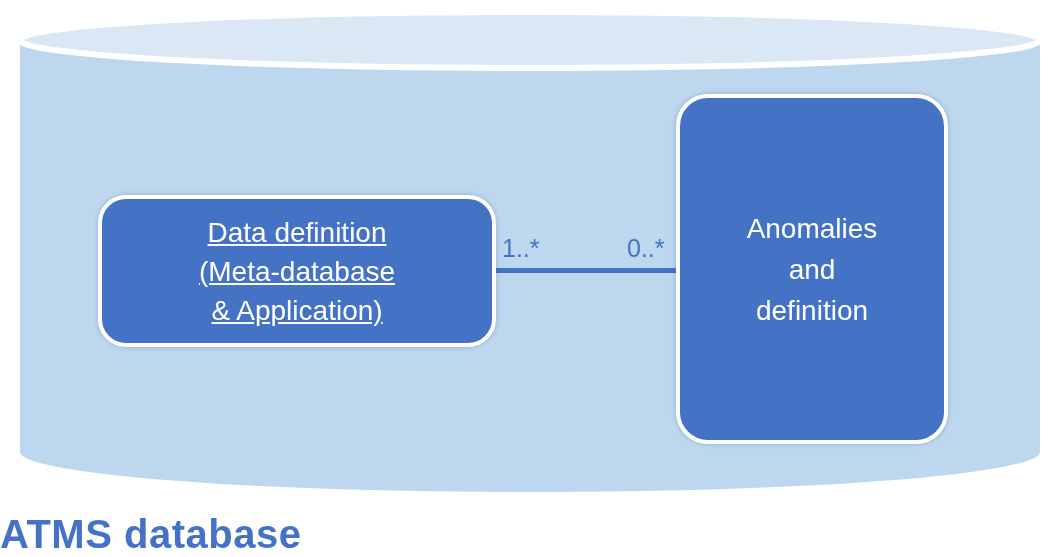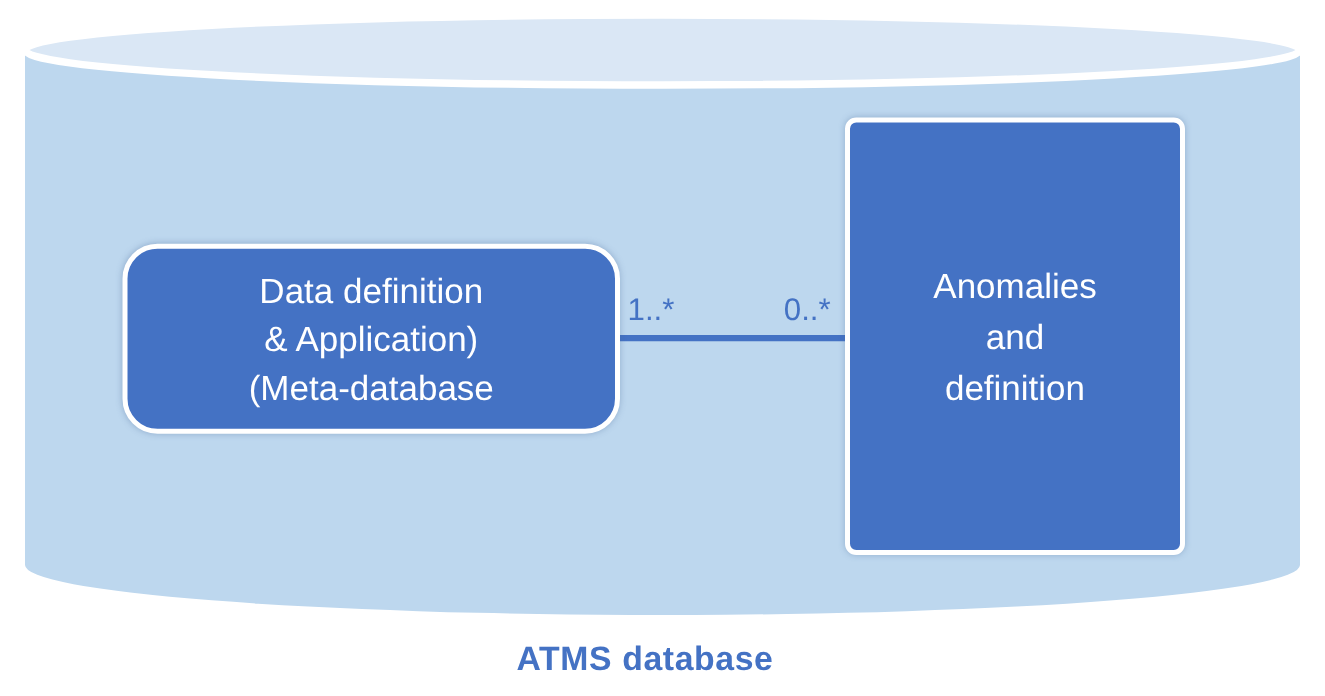--- a/index.html
+++ b/index.html
@@ -37,27 +37,28 @@
     line-height: 39px;
     white-space: nowrap;
   }
 
   .node-left {
     left: 98px;
     top: 195px;
     width: 398px;
     height: 152px;
     border-radius: 28px;
+    text-decoration: underline;
   }
   .node-right {
     left: 676px;
     top: 94px;
     width: 272px;
     height: 350px;
-    border-radius: 9px;
+    border-radius: 32px;
   }
   .node-right .node-line { line-height: 41px; }
 
   .connector {
     position: absolute;
     left: 496px;
     top: 268px;
     width: 181px;
     height: 5px;
     background: #4472C4;
@@ -70,22 +71,21 @@
     white-space: nowrap;
   }
   .mult-left  { left: 502px; }
   .mult-right { left: 627px; }
 
   .diagram-title {
     position: absolute;
     left: 0;
     top: 512px;
     width: 1032px;
-    text-align: center;
-    font-size: 27px;
+    font-size: 40px;
     font-weight: bold;
     color: #4472C4;
     letter-spacing: 0.5px;
   }
 </style>
 </head>
 <body>
 
 <div class="canvas">
 
@@ -95,22 +95,22 @@
 
     <ellipse cx="530" cy="40" rx="510" ry="28" fill="#DAE7F5" stroke="#ffffff" stroke-width="6"></ellipse>
   </svg>
 
   <div class="connector"></div>
   <span class="multiplicity mult-left">1..*</span>
   <span class="multiplicity mult-right">0..*</span>
 
   <div class="node node-left">
     <div class="node-line">Data definition</div>
+    <div class="node-line">(Meta-database</div>
     <div class="node-line">&amp; Application)</div>
-    <div class="node-line">(Meta-database</div>
   </div>
 
   <div class="node node-right">
     <div class="node-line">Anomalies</div>
     <div class="node-line">and</div>
     <div class="node-line">definition</div>
   </div>
 
   <div class="diagram-title">ATMS database</div>
 

